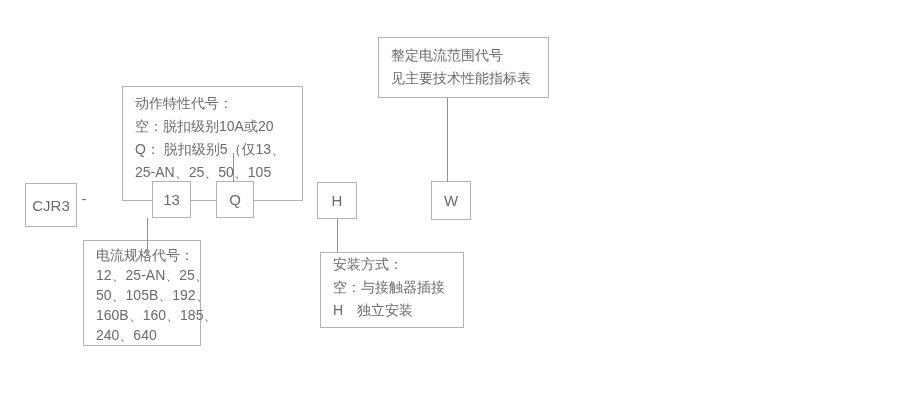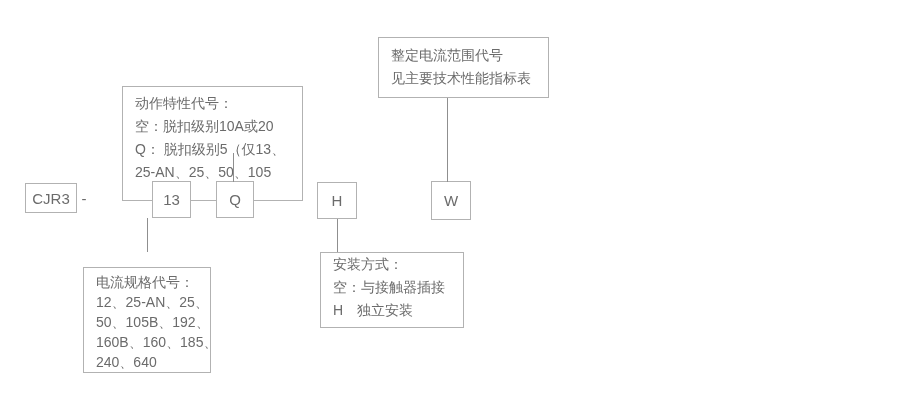--- a/index.html
+++ b/index.html
@@ -43,25 +43,25 @@
   .connector{
     position:absolute;
     width:1px;
     background:var(--connector);
   }
   
   .callout.action{left:122px;top:38px;width:181px;height:115px;padding:5px 8px 0 12px;line-height:23px;margin-top:48px;}
   
   .callout.range{left:378px;top:37px;width:171px;height:61px;padding:6px 16px 0 12px;line-height:23px;}
   
-  .callout.spec{left:83px;top:267px;width:128px;height:106px;padding:4px 6px 0 12px;line-height:20px;}
+  .callout.spec{left:83px;top:240px;width:118px;height:106px;padding:4px 6px 0 12px;line-height:20px;}
   
   .callout.mounting{left:320px;top:252px;width:144px;height:76px;padding:0 6px 0 12px;line-height:23px;}
   
-  .code-box.prefix{left:25px;top:183px;width:52px;height:30px;}
+  .code-box.prefix{left:25px;top:183px;width:52px;height:44px;}
   .separator.dash{left:77px;top:183px;width:14px;height:30px;}
   .code-box.c13{left:128px;top:181px;width:39px;height:37px;margin-left:24px;}
   .code-box.cq{left:216px;top:181px;width:38px;height:37px;}
   .code-box.ch{left:317px;top:182px;width:40px;height:37px;}
   .code-box.cw{left:431px;top:181px;width:40px;height:39px;}
   
   .connector.l-action{left:233px;top:153px;height:29px;}
   .connector.l-range{left:447px;top:98px;height:84px;}
   .connector.l-spec{left:147px;top:218px;height:34px;}
   .connector.l-mounting{left:337px;top:219px;height:33px;}

